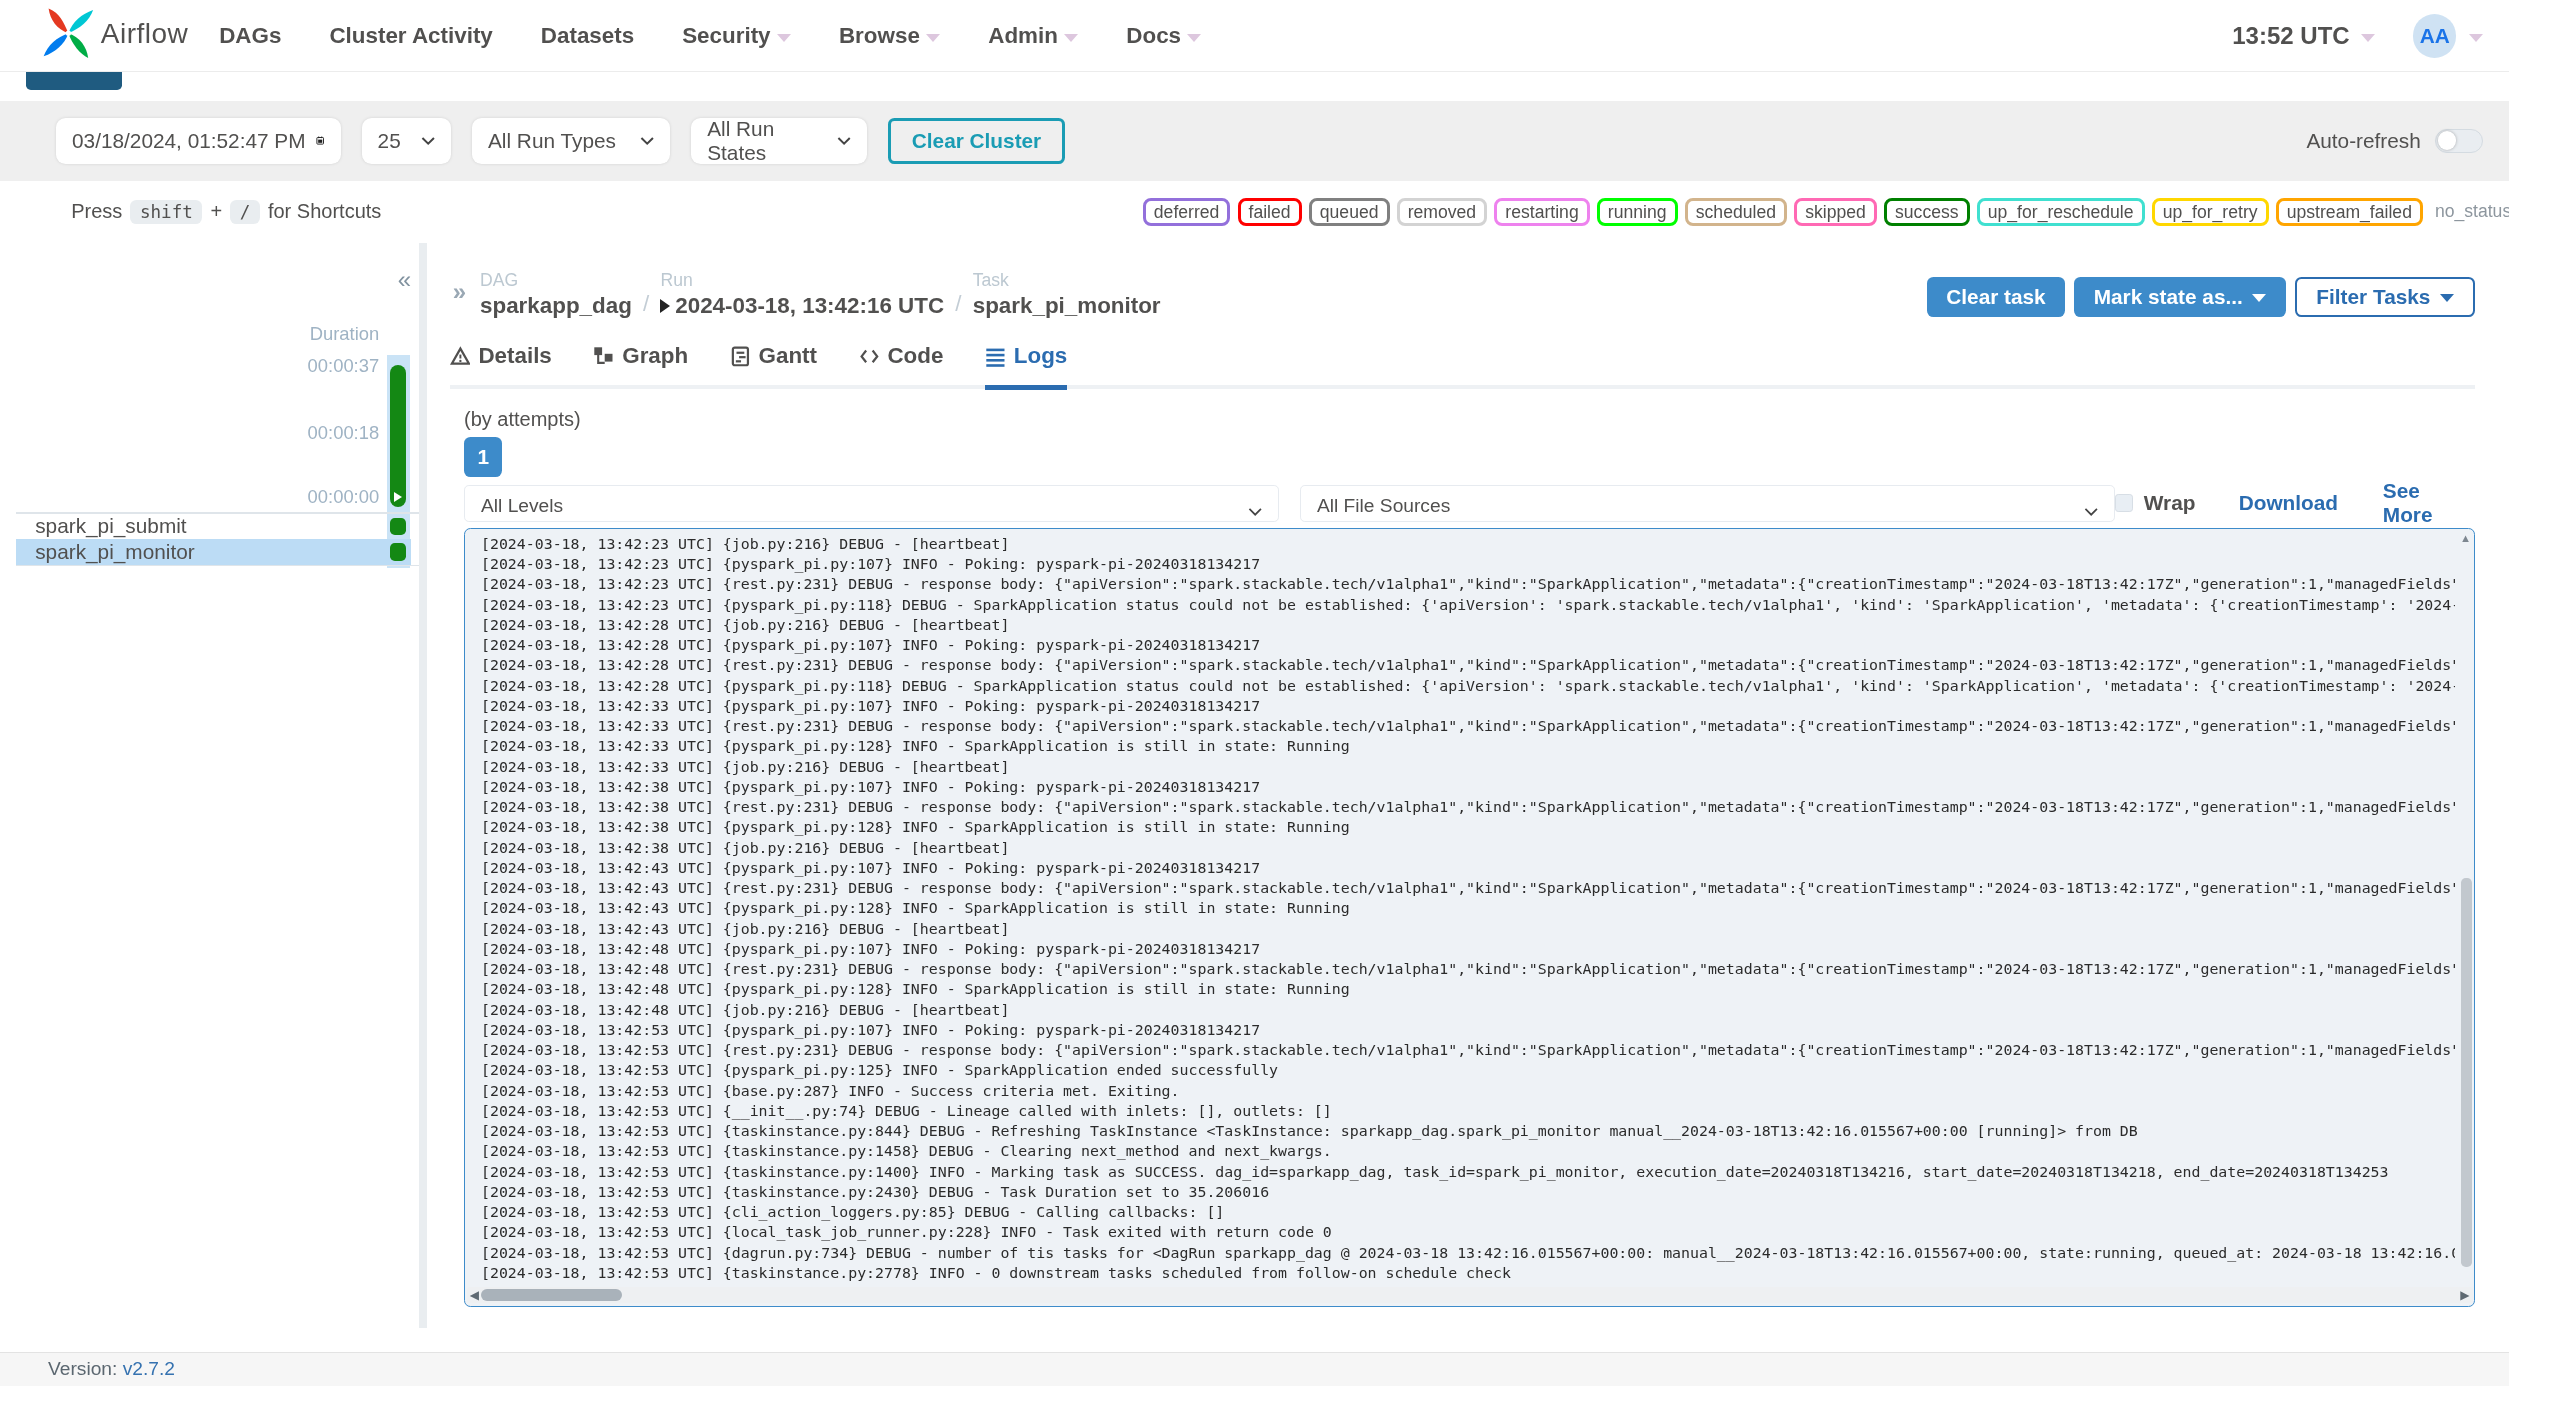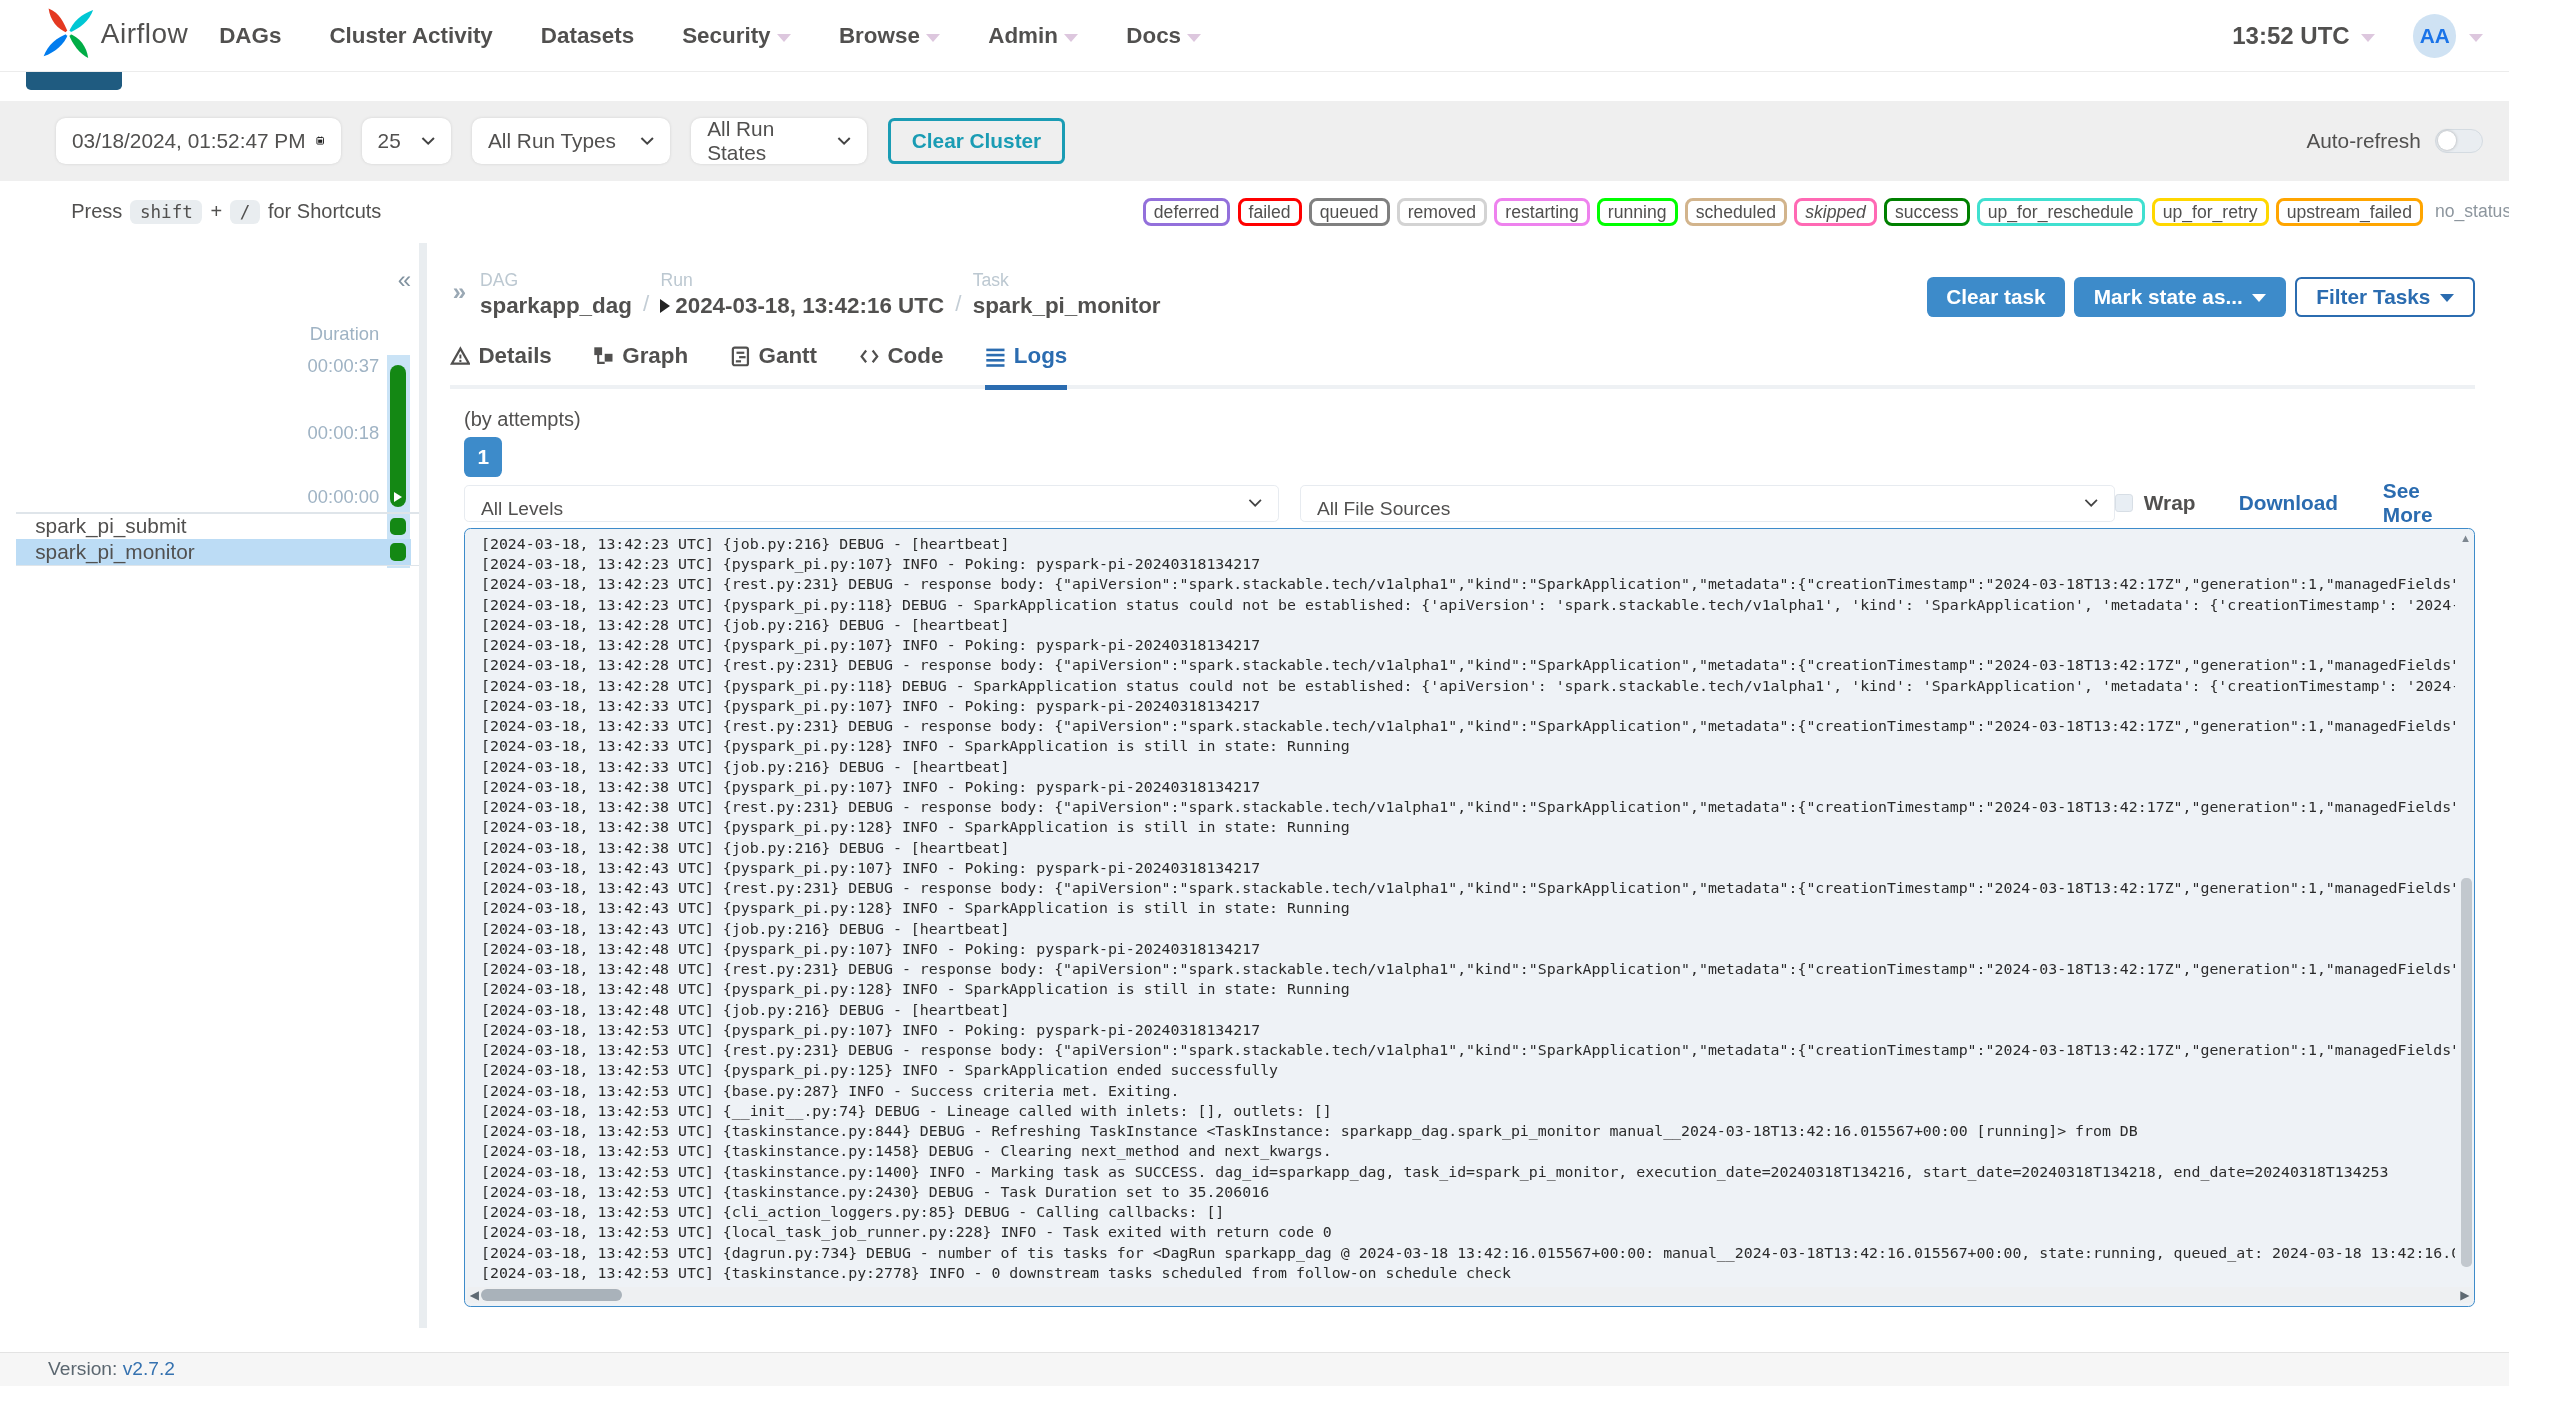--- a/index.html
+++ b/index.html
@@ -95,22 +95,22 @@
        padding-bottom:6rem;margin-bottom:-3rem;border-bottom:3.5rem solid transparent;cursor:pointer;}
   .tab.active{color:#2b6cb0;border-bottom-color:#2b6cb0;}
   .tab svg{width:13rem;height:13rem;}
   
   .by-attempts{position:absolute;left:290rem;top:255rem;font-size:12.5rem;color:#51504f;}
   .attempt-btn{position:absolute;left:290rem;top:273rem;width:24rem;height:25rem;border-radius:4rem;
                background:#3d8bca;color:#fff;font-size:13rem;font-weight:700;display:flex;
                align-items:center;justify-content:center;cursor:pointer;}
   .log-toolbar{position:absolute;left:290rem;top:303rem;right:21rem;height:23rem;display:flex;align-items:center;}
   .select-wide{width:510rem;height:23rem;background:#fff;border:1rem solid #e7ebf0;border-radius:3rem;
-               display:flex;align-items:flex-start;justify-content:space-between;font-size:12rem;
-               color:#51504f;padding:12px 10rem;cursor:pointer;}
+               display:flex;align-items:flex-end;justify-content:space-between;font-size:12rem;
+               color:#51504f;padding:4px 10rem;cursor:pointer;}
   .select-wide+.select-wide{margin-left:13rem;}
   .wrap-group{margin-left:auto;display:flex;align-items:center;gap:7rem;}
   .checkbox{width:11rem;height:11rem;background:#e8eef4;border:1rem solid #d7dee5;border-radius:2rem;cursor:pointer;}
   .wrap-label{font-size:13rem;font-weight:700;color:#51504f;}
   .loglink{font-size:13rem;font-weight:700;color:#2b6cb0;cursor:pointer;}
   .loglink.dl{margin-left:27rem;}
   .loglink.sm{margin-left:28rem;}
   
   .log-panel{position:absolute;left:290rem;top:330rem;width:1257rem;height:487rem;background:#eef2f6;
              border:1rem solid #3d8bca;border-radius:4rem;overflow:hidden;}
@@ -237,21 +237,21 @@
       <span class="badge" style="border-color: rgb(128, 128, 128);">queued</span>
 
       <span class="badge" style="border-color: rgb(211, 211, 211);">removed</span>
 
       <span class="badge" style="border-color: rgb(238, 130, 238);">restarting</span>
 
       <span class="badge" style="border-color: rgb(0, 255, 0);">running</span>
 
       <span class="badge" style="border-color: rgb(210, 180, 140);">scheduled</span>
 
-      <span class="badge" style="border-color: rgb(255, 105, 180); font-style: italic;">skipped</span>
+      <span class="badge" style="border-color: rgb(255, 105, 180);">skipped</span>
 
       <span class="badge" style="border-color: rgb(0, 128, 0);">success</span>
 
       <span class="badge" style="border-color: rgb(64, 224, 208);">up_for_reschedule</span>
 
       <span class="badge" style="border-color: rgb(255, 215, 0);">up_for_retry</span>
 
       <span class="badge" style="border-color: rgb(255, 165, 0);">upstream_failed</span>
 
     <span class="no-status">no_status</span>

